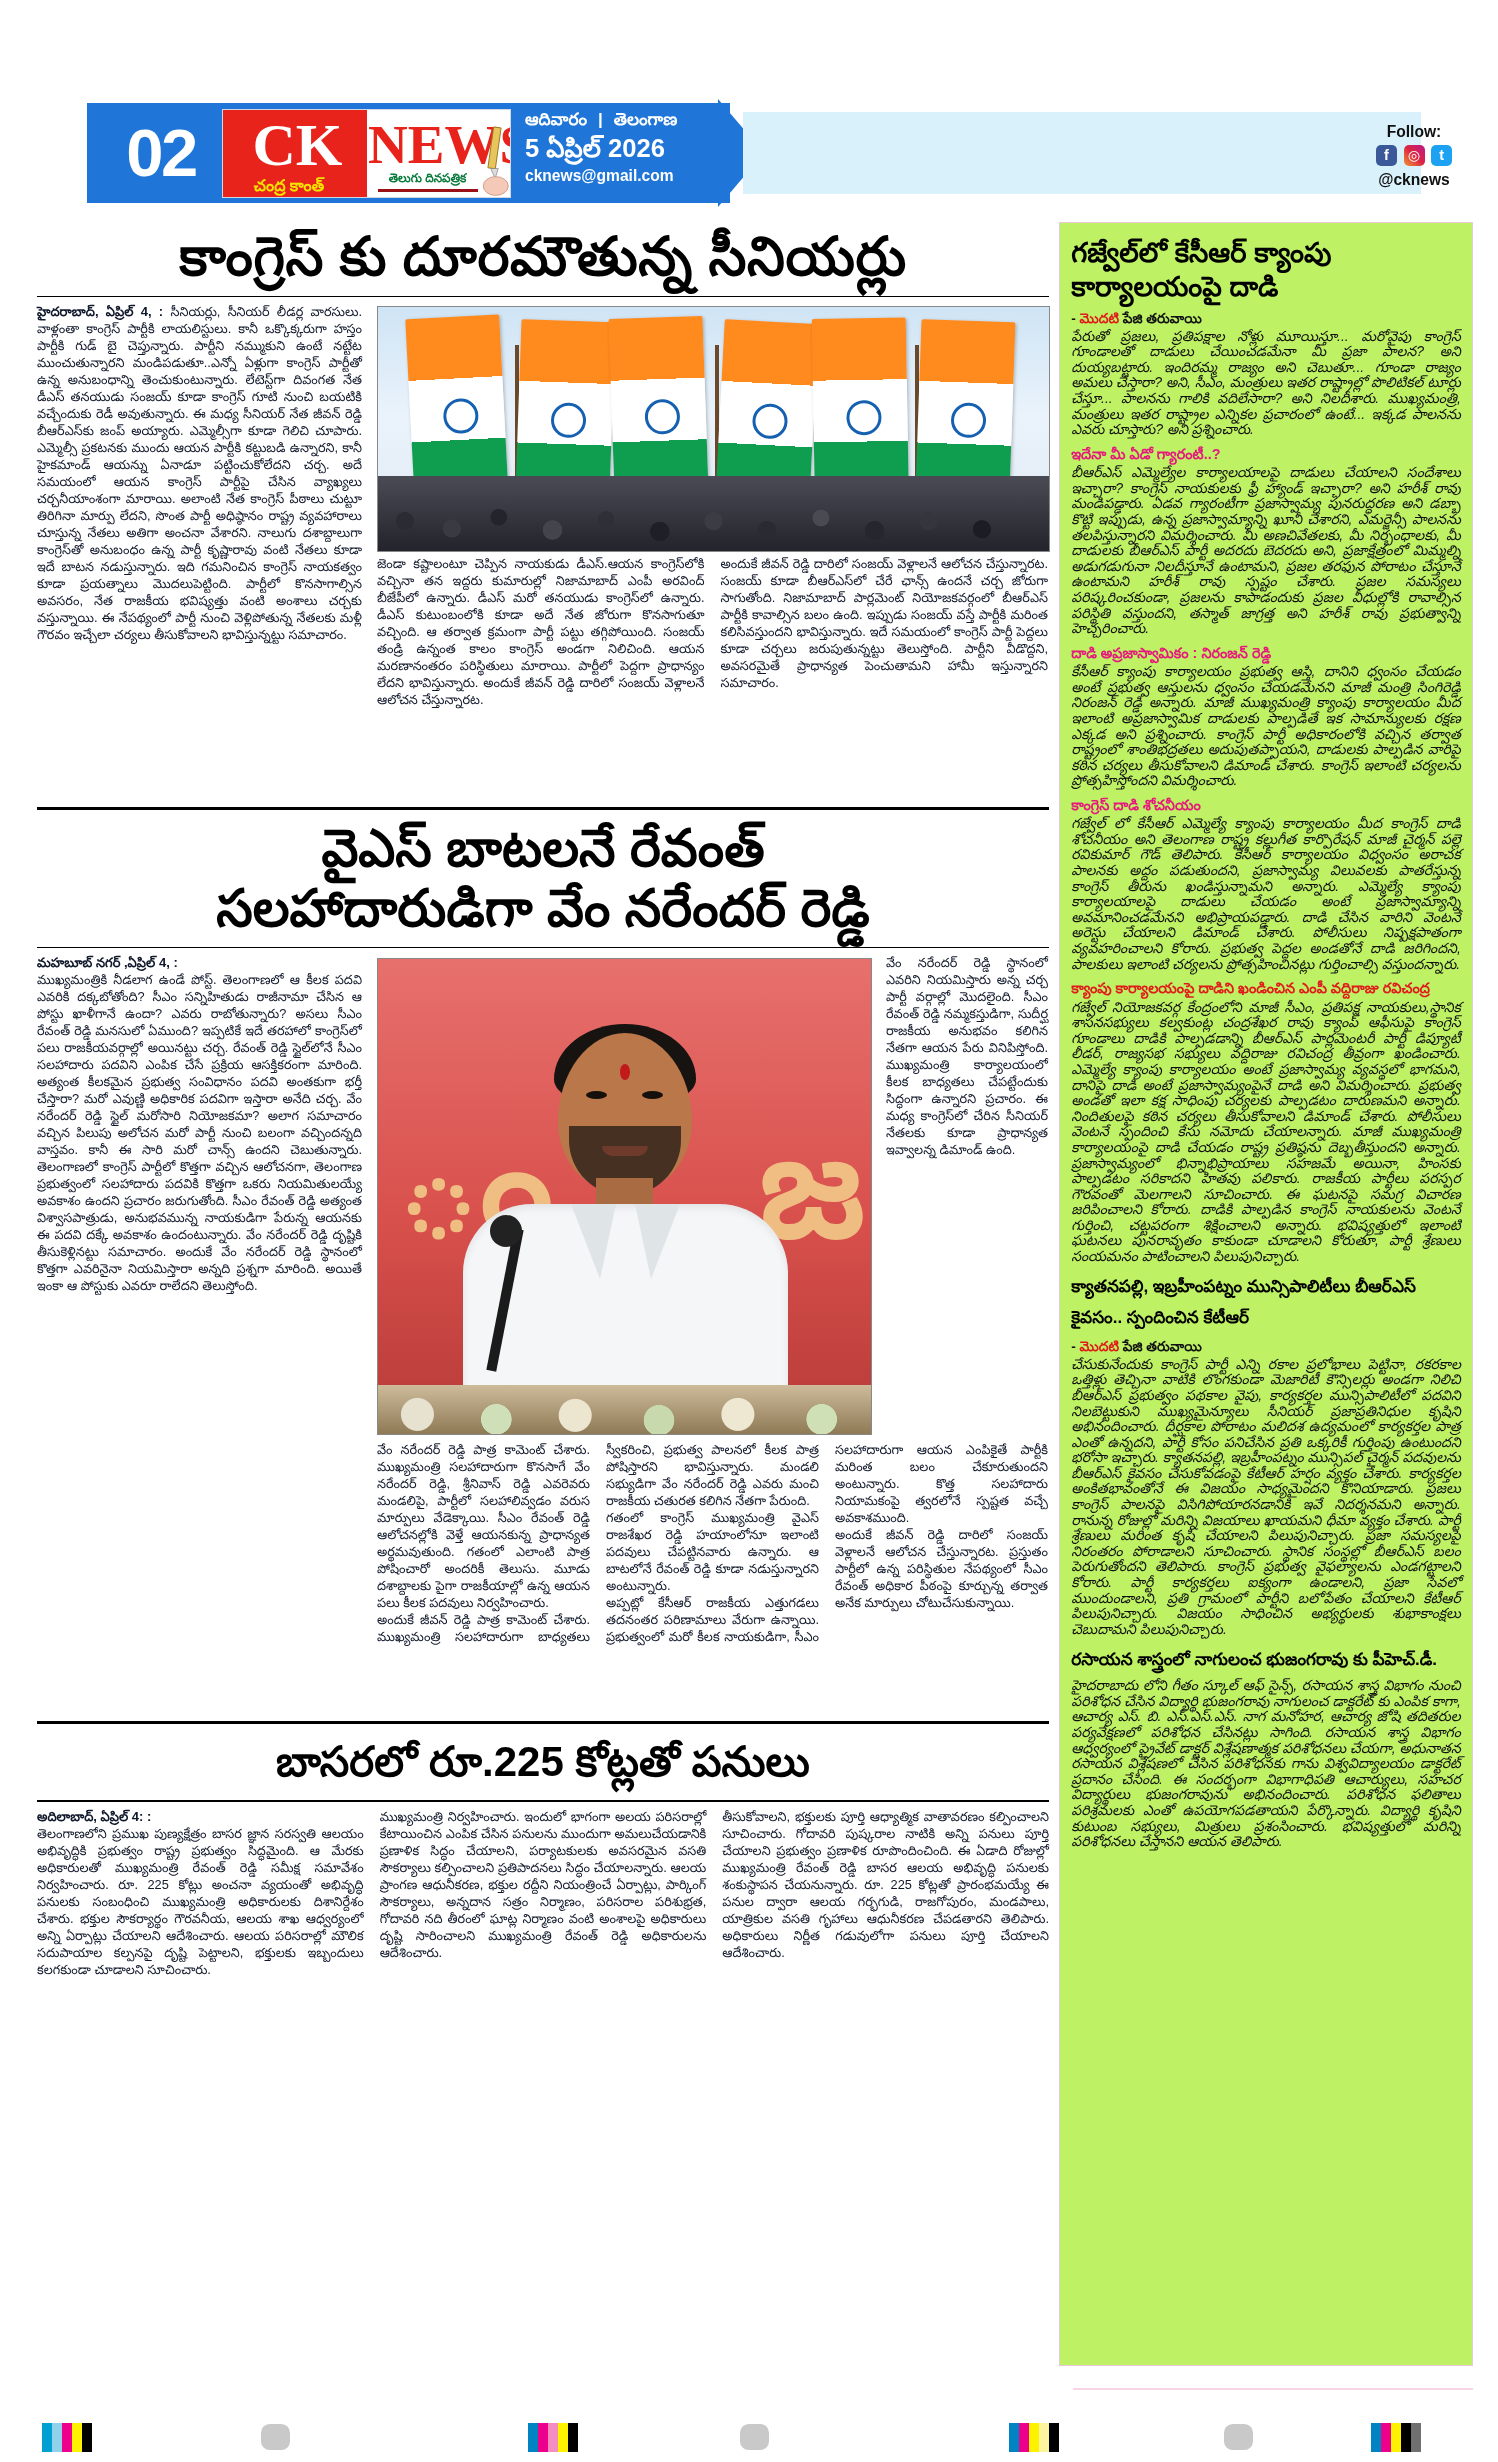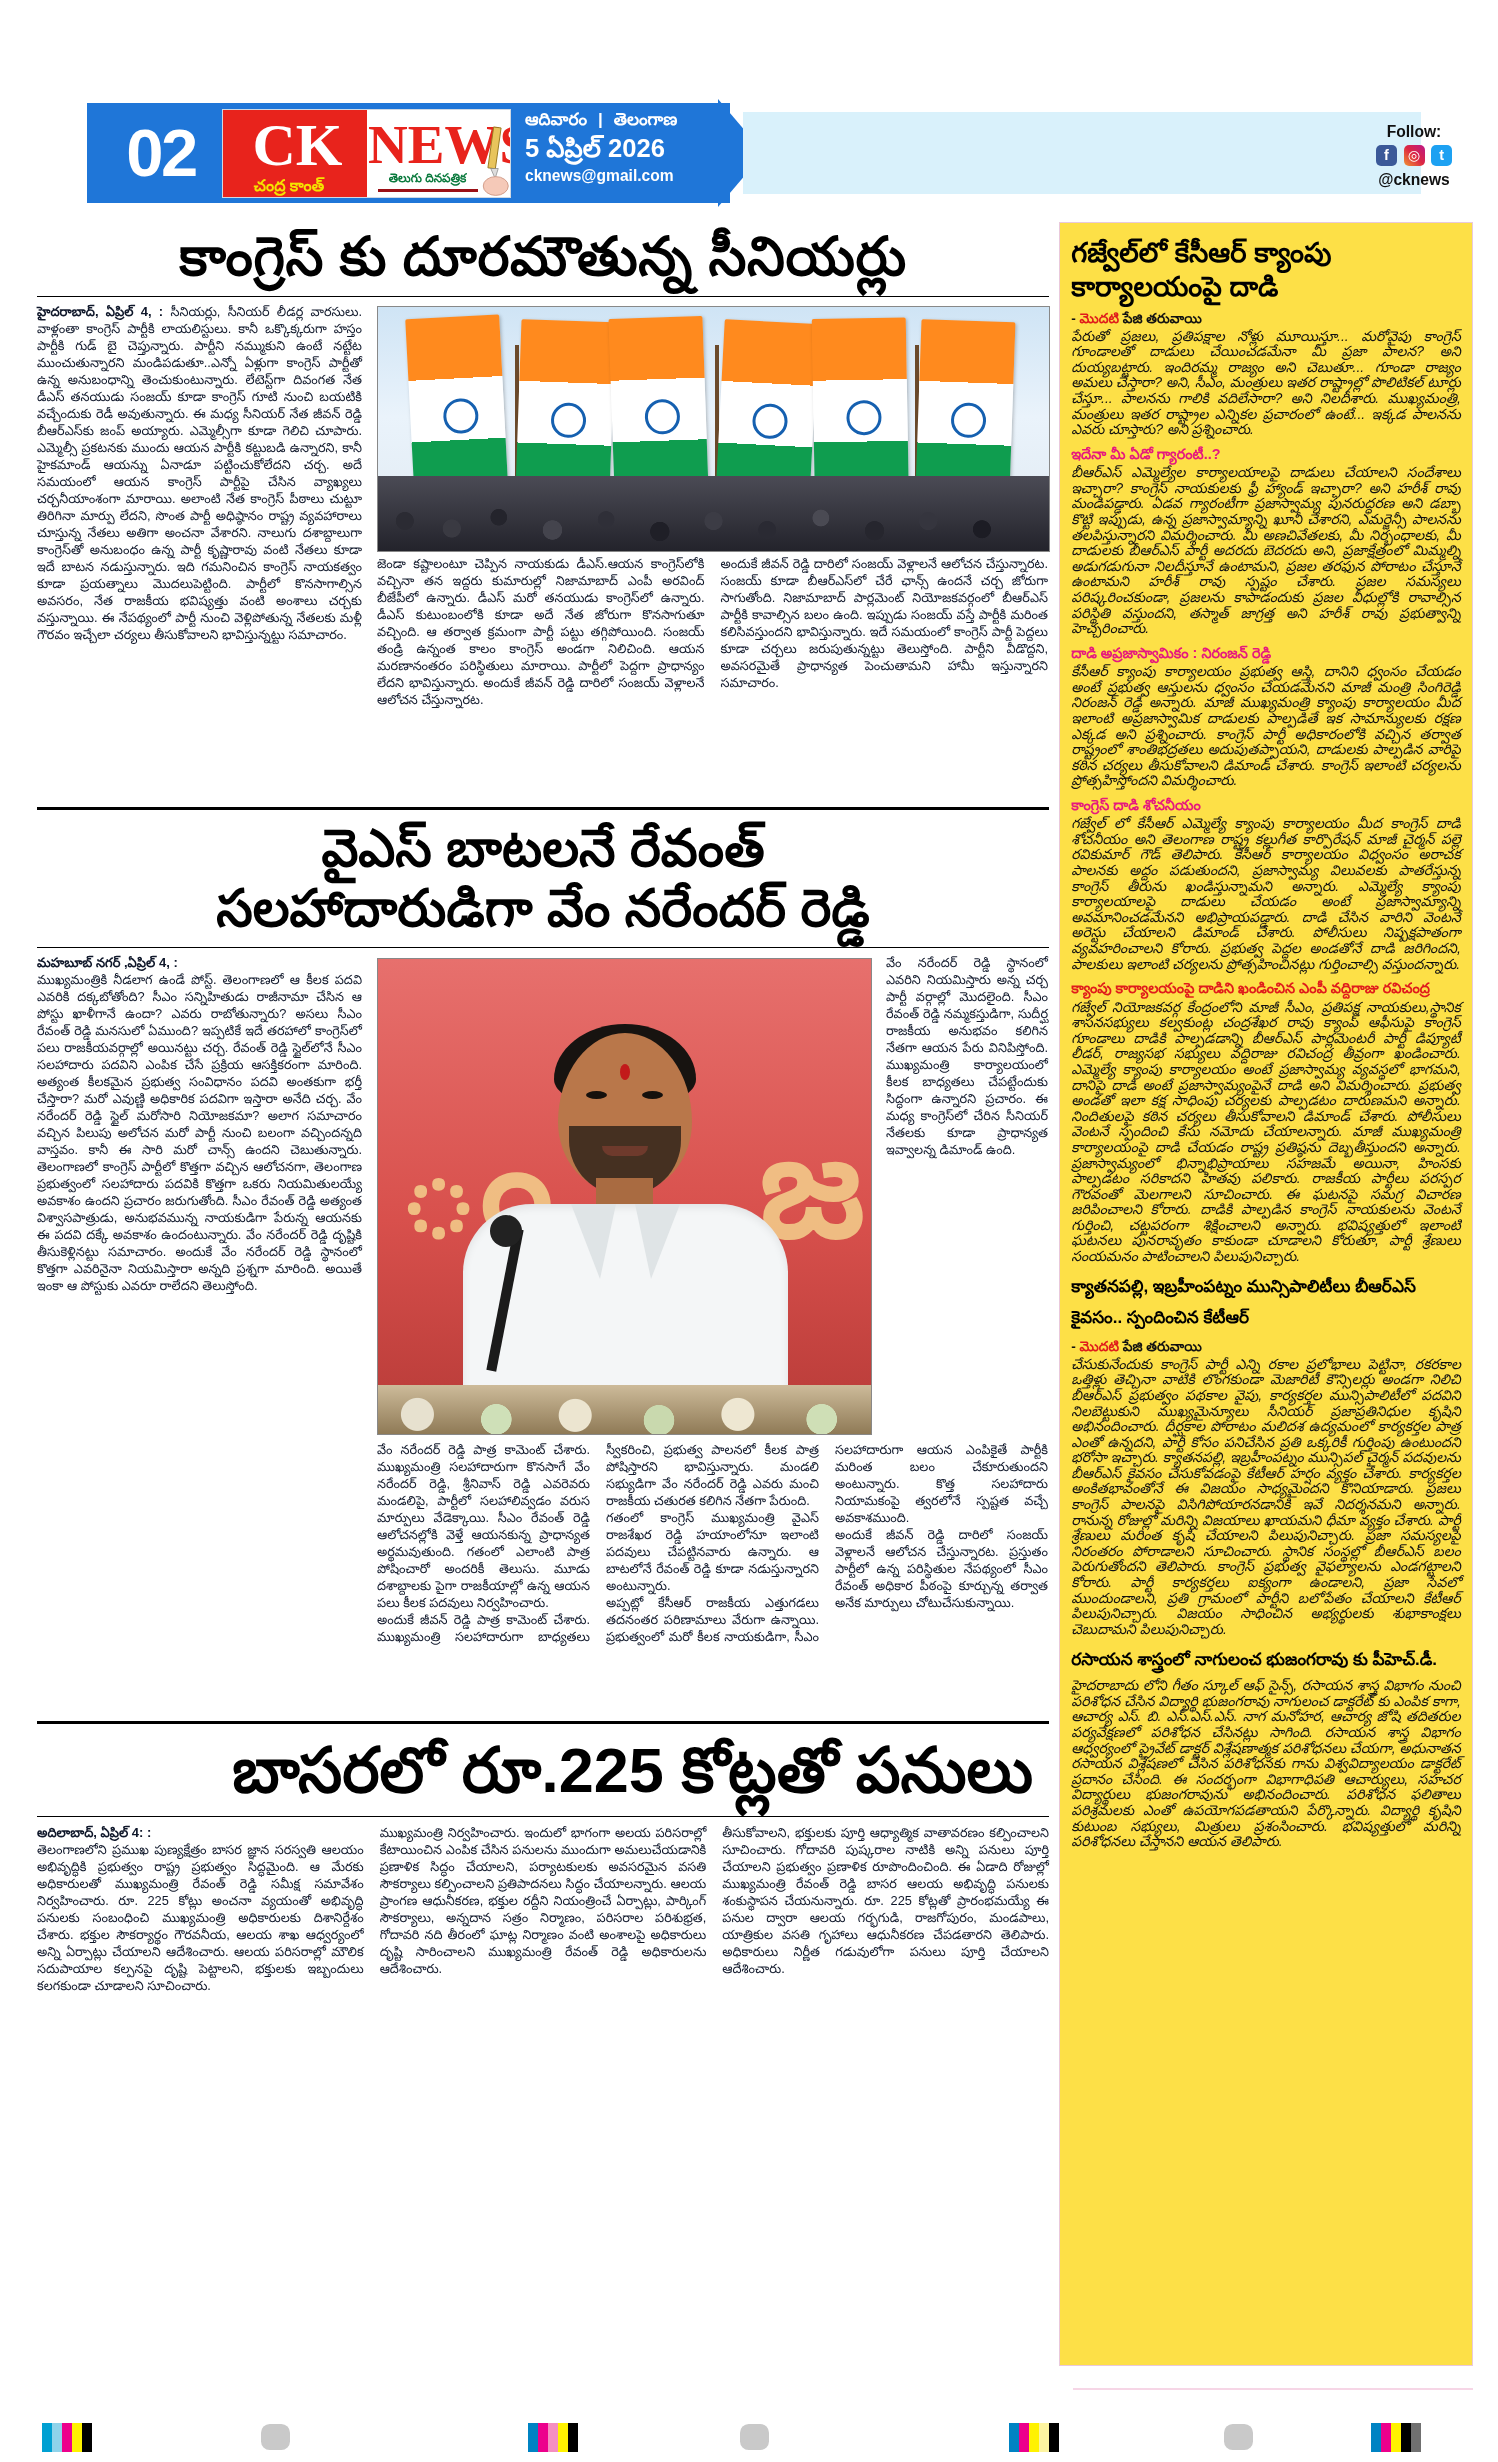--- a/index.html
+++ b/index.html
@@ -34,25 +34,25 @@
   .follow-lbl{font-size:15.6px;font-weight:bold;line-height:20px;color:#111;}
   .follow-icons{height:27.5px;line-height:27.5px;}
   .fi{display:inline-block;width:21px;height:21px;margin:0 1.9px;vertical-align:middle;border-radius:5px;font-size:14.4px;line-height:21px;color:#fff;font-weight:bold;text-align:center;}
   .fi.fb{background:#3b5998;}
   .fi.ig{background:linear-gradient(45deg,#f09433,#dc2743,#bc1888);}
   .fi.tw{background:#1da1f2;}
   .follow-handle{font-size:15.6px;font-weight:bold;line-height:21px;color:#111;}
 
   
   .main{position:absolute;left:37px;top:225px;width:1012px;}
-  .aside{position:absolute;left:1059px;top:222px;width:412px;height:2142px;background:#fde047;border:0.6px solid #e9c9dc;}
+  .aside{position:absolute;left:1059px;top:222px;width:412px;height:2142px;background:#bef264;border:0.6px solid #e9c9dc;}
 
   .hl1{font-size:54px;font-weight:bold;line-height:62px;letter-spacing:0.6px;text-align:center;margin:0 0 3.7px 0;color:#000;}
   .hl2{font-size:52px;font-weight:bold;line-height:60px;text-align:center;margin:0;color:#000;}
-  .hl3{font-size:63px;font-weight:bold;line-height:60px;text-align:right;margin:16px;color:#000;}
+  .hl3{font-size:42px;font-weight:bold;line-height:60px;text-align:center;margin:6px;color:#000;}
 
   .rule-thin{height:1.2px;background:#000;margin:8.7px 0 6.2px 0;}
   .rule-thick{height:3.1px;background:#000;margin:11.2px 0 7.5px 0;}
 
   .cols3{column-count:3;column-gap:16px;column-rule:0;}
   .cols2{column-count:2;column-gap:16px;}
   .bodytext{font-size:12.8px;line-height:17px;text-align:justify;color:#0f172a;margin:0;}
   .dateline{font-weight:bold;font-size:13px;}
 
   

